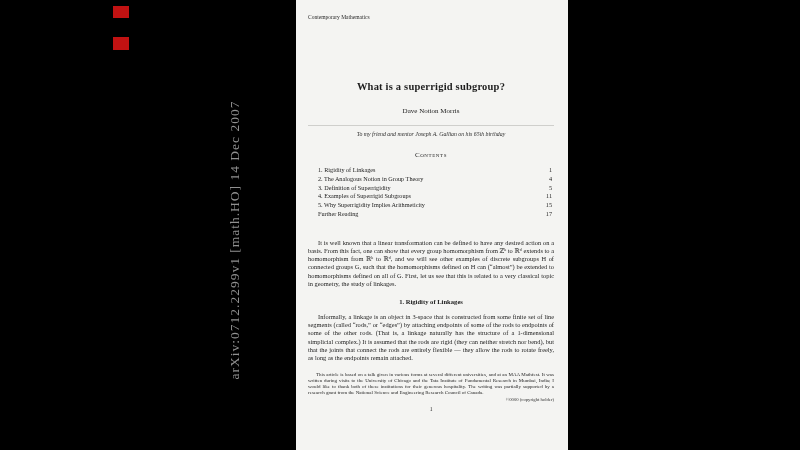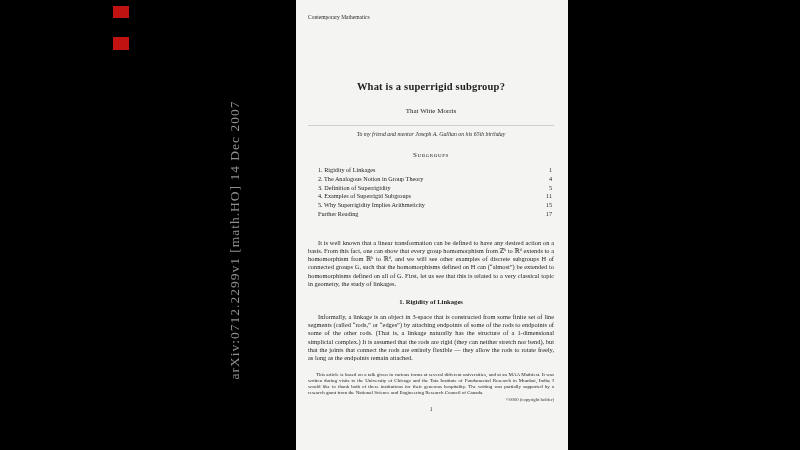--- a/index.html
+++ b/index.html
@@ -56,27 +56,27 @@
   <div class="red-mark red-mark-2"></div>
 
   <div class="arxiv-stamp">arXiv:0712.2299v1  [math.HO]  14 Dec 2007</div>
 
   <div class="page">
 
     <div class="series">Contemporary Mathematics</div>
 
     <div class="title">What is a superrigid subgroup?</div>
 
-    <div class="author">That Witte Morris</div>
+    <div class="author">Dave Notion Morris</div>
 
     <div class="rule"></div>
 
     <div class="dedication">To my friend and mentor Joseph A. Gallian on his 65th birthday</div>
 
-    <div class="contents-heading">Subgroups</div>
+    <div class="contents-heading">Contents</div>
 
     <div class="toc">
       <div class="toc-row">
         <span class="toc-label">1.  Rigidity of Linkages</span>
         <span class="toc-page">1</span>
       </div>
       <div class="toc-row">
         <span class="toc-label">2.  The Analogous Notion in Group Theory</span>
         <span class="toc-page">4</span>
       </div>

